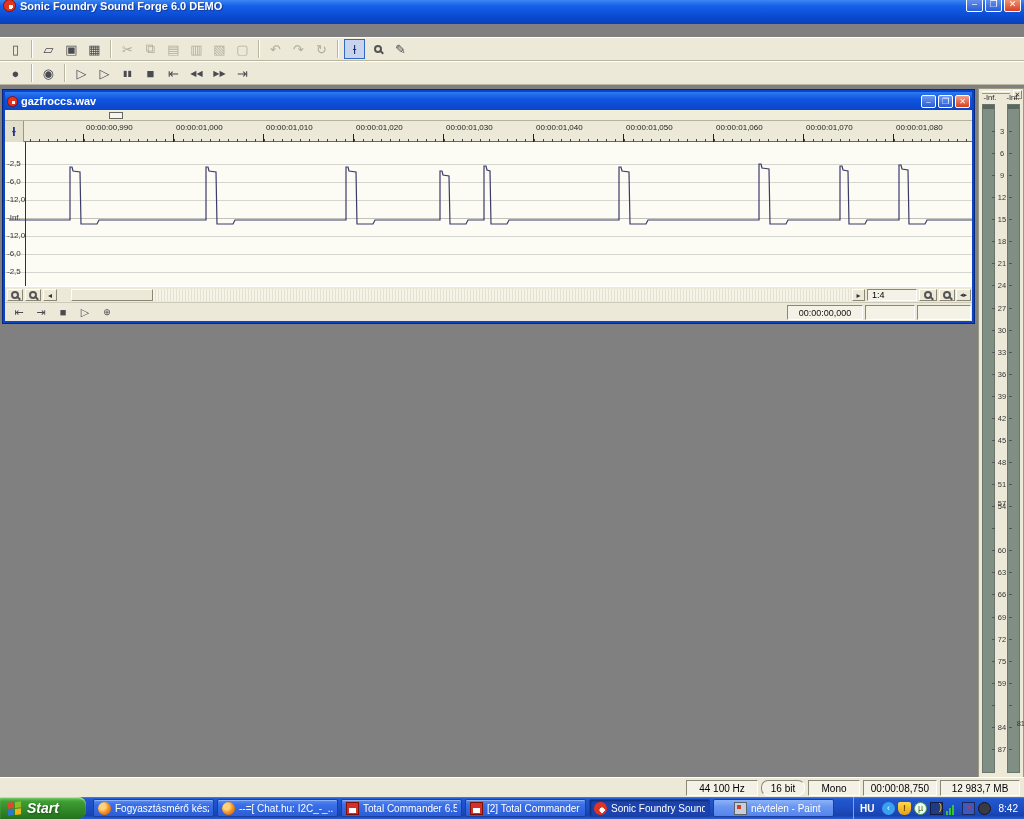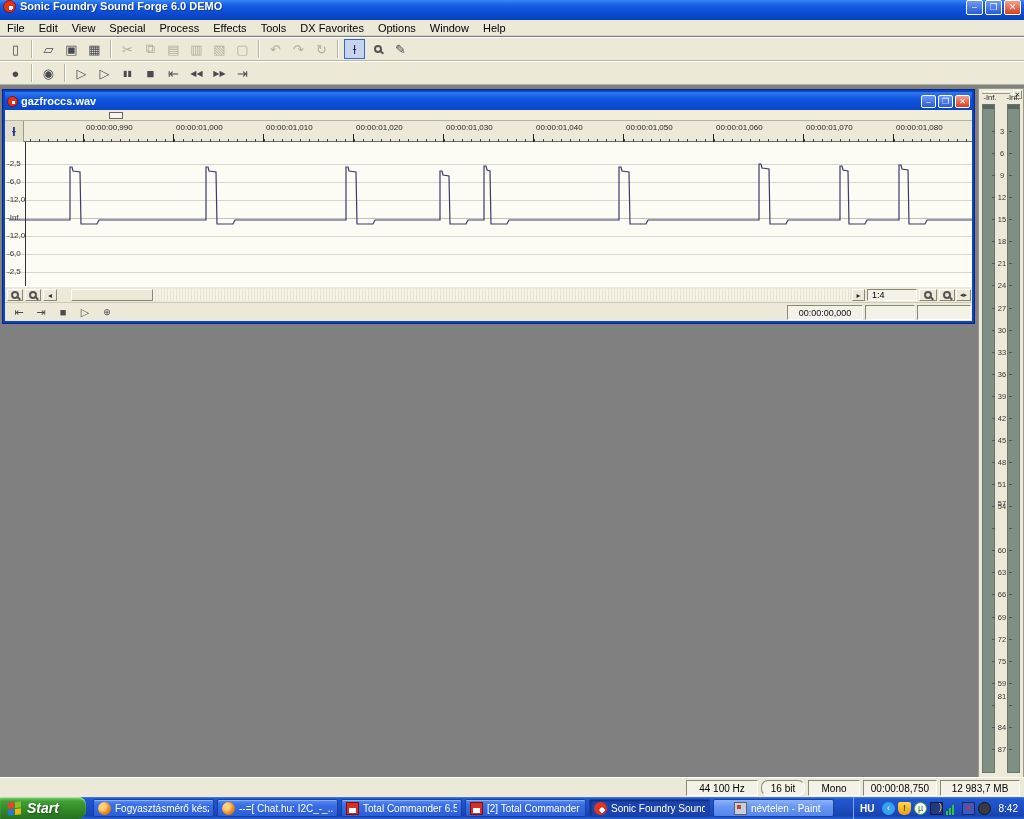--- a/index.html
+++ b/index.html
@@ -4,21 +4,21 @@
 <style>
   * { margin:0; padding:0; box-sizing:border-box; }
   html,body { width:1024px; height:819px; overflow:hidden;
     font-family:"Liberation Sans", sans-serif; background:#808080; }
   .abs { position:absolute; }
   #screen { position:relative; width:1024px; height:819px; background:#808080; }
 
   
   #titlebar { left:0; top:0; width:1024px; height:20px;
     background:linear-gradient(180deg,#3a87f2 0%,#1660e8 25%,#0a4ad0 70%,#0940b8 100%);
-    display:flex; align-items:flex-start; padding:0 3px; }
+    display:flex; align-items:flex-end; padding:12px 3px; }
   #titlebar .ttl { color:#fff; font-weight:bold; font-size:11px; margin-left:4px;
     text-shadow:1px 1px 1px #1a3a8a; flex:1; white-space:nowrap; }
   .sf-logo { width:13px; height:13px; border-radius:50%;
     background:radial-gradient(circle at 62% 62%, #fff 0 22%, #e23420 24% 100%); border:1px solid #8a1008; }
   .cap-btn { width:17px; height:15px; margin-left:2px; border-radius:2px;
     border:1px solid #fff; color:#fff; font-size:9px; line-height:13px; text-align:center;
     background:linear-gradient(180deg,#6f9bf0,#2a5cd8); }
   .cap-btn.close { background:linear-gradient(180deg,#f2a088,#d84020); }
 
   #menubar { left:0; top:20px; width:1024px; height:16px; background:#ece9d8;
@@ -150,33 +150,20 @@
 <div id="screen">
 
   <div id="titlebar" class="abs">
     <div class="sf-logo"></div>
     <div class="ttl">Sonic Foundry Sound Forge 6.0 DEMO</div>
     <div class="cap-btn">–</div>
     <div class="cap-btn">❐</div>
     <div class="cap-btn close">✕</div>
   </div>
 
-  <div id="menubar" class="abs">
-      <div class="menu-item">File</div>
-      <div class="menu-item">Edit</div>
-      <div class="menu-item">View</div>
-      <div class="menu-item">Special</div>
-      <div class="menu-item">Process</div>
-      <div class="menu-item">Effects</div>
-      <div class="menu-item">Tools</div>
-      <div class="menu-item">DX Favorites</div>
-      <div class="menu-item">Options</div>
-      <div class="menu-item">Window</div>
-      <div class="menu-item">Help</div>
-    </div>
 
   <div id="toolbar-main" class="toolbar abs">
       <div class="tb-ico">▯</div>
       <div class="tb-sep"></div>
       <div class="tb-ico">▱</div>
       <div class="tb-ico">▣</div>
       <div class="tb-ico">▦</div>
       <div class="tb-sep"></div>
       <div class="tb-ico disabled">✂</div>
       <div class="tb-ico disabled">⧉</div>
@@ -499,21 +486,21 @@
         <div class="mtick" style="left: 30px; top: 527.54px;"></div>
         <div class="mval" style="top: 545.61px;">72</div>
         <div class="mtick" style="left: 13px; top: 549.61px;"></div>
         <div class="mtick" style="left: 30px; top: 549.61px;"></div>
         <div class="mval" style="top: 567.68px;">75</div>
         <div class="mtick" style="left: 13px; top: 571.68px;"></div>
         <div class="mtick" style="left: 30px; top: 571.68px;"></div>
         <div class="mval" style="top: 589.75px;">59</div>
         <div class="mtick" style="left: 13px; top: 593.75px;"></div>
         <div class="mtick" style="left: 30px; top: 593.75px;"></div>
-        <div class="mval" style="top: 603px;">81</div>
+        <div class="mval" style="top: 630px; text-align: right;">81</div>
         <div class="mtick" style="left: 13px; top: 615.82px;"></div>
         <div class="mtick" style="left: 30px; top: 615.82px;"></div>
         <div class="mval" style="top: 633.89px;">84</div>
         <div class="mtick" style="left: 13px; top: 637.89px;"></div>
         <div class="mtick" style="left: 30px; top: 637.89px;"></div>
         <div class="mval" style="top: 655.96px;">87</div>
         <div class="mtick" style="left: 13px; top: 659.96px;"></div>
         <div class="mtick" style="left: 30px; top: 659.96px;"></div>
       </div>
   </div>

